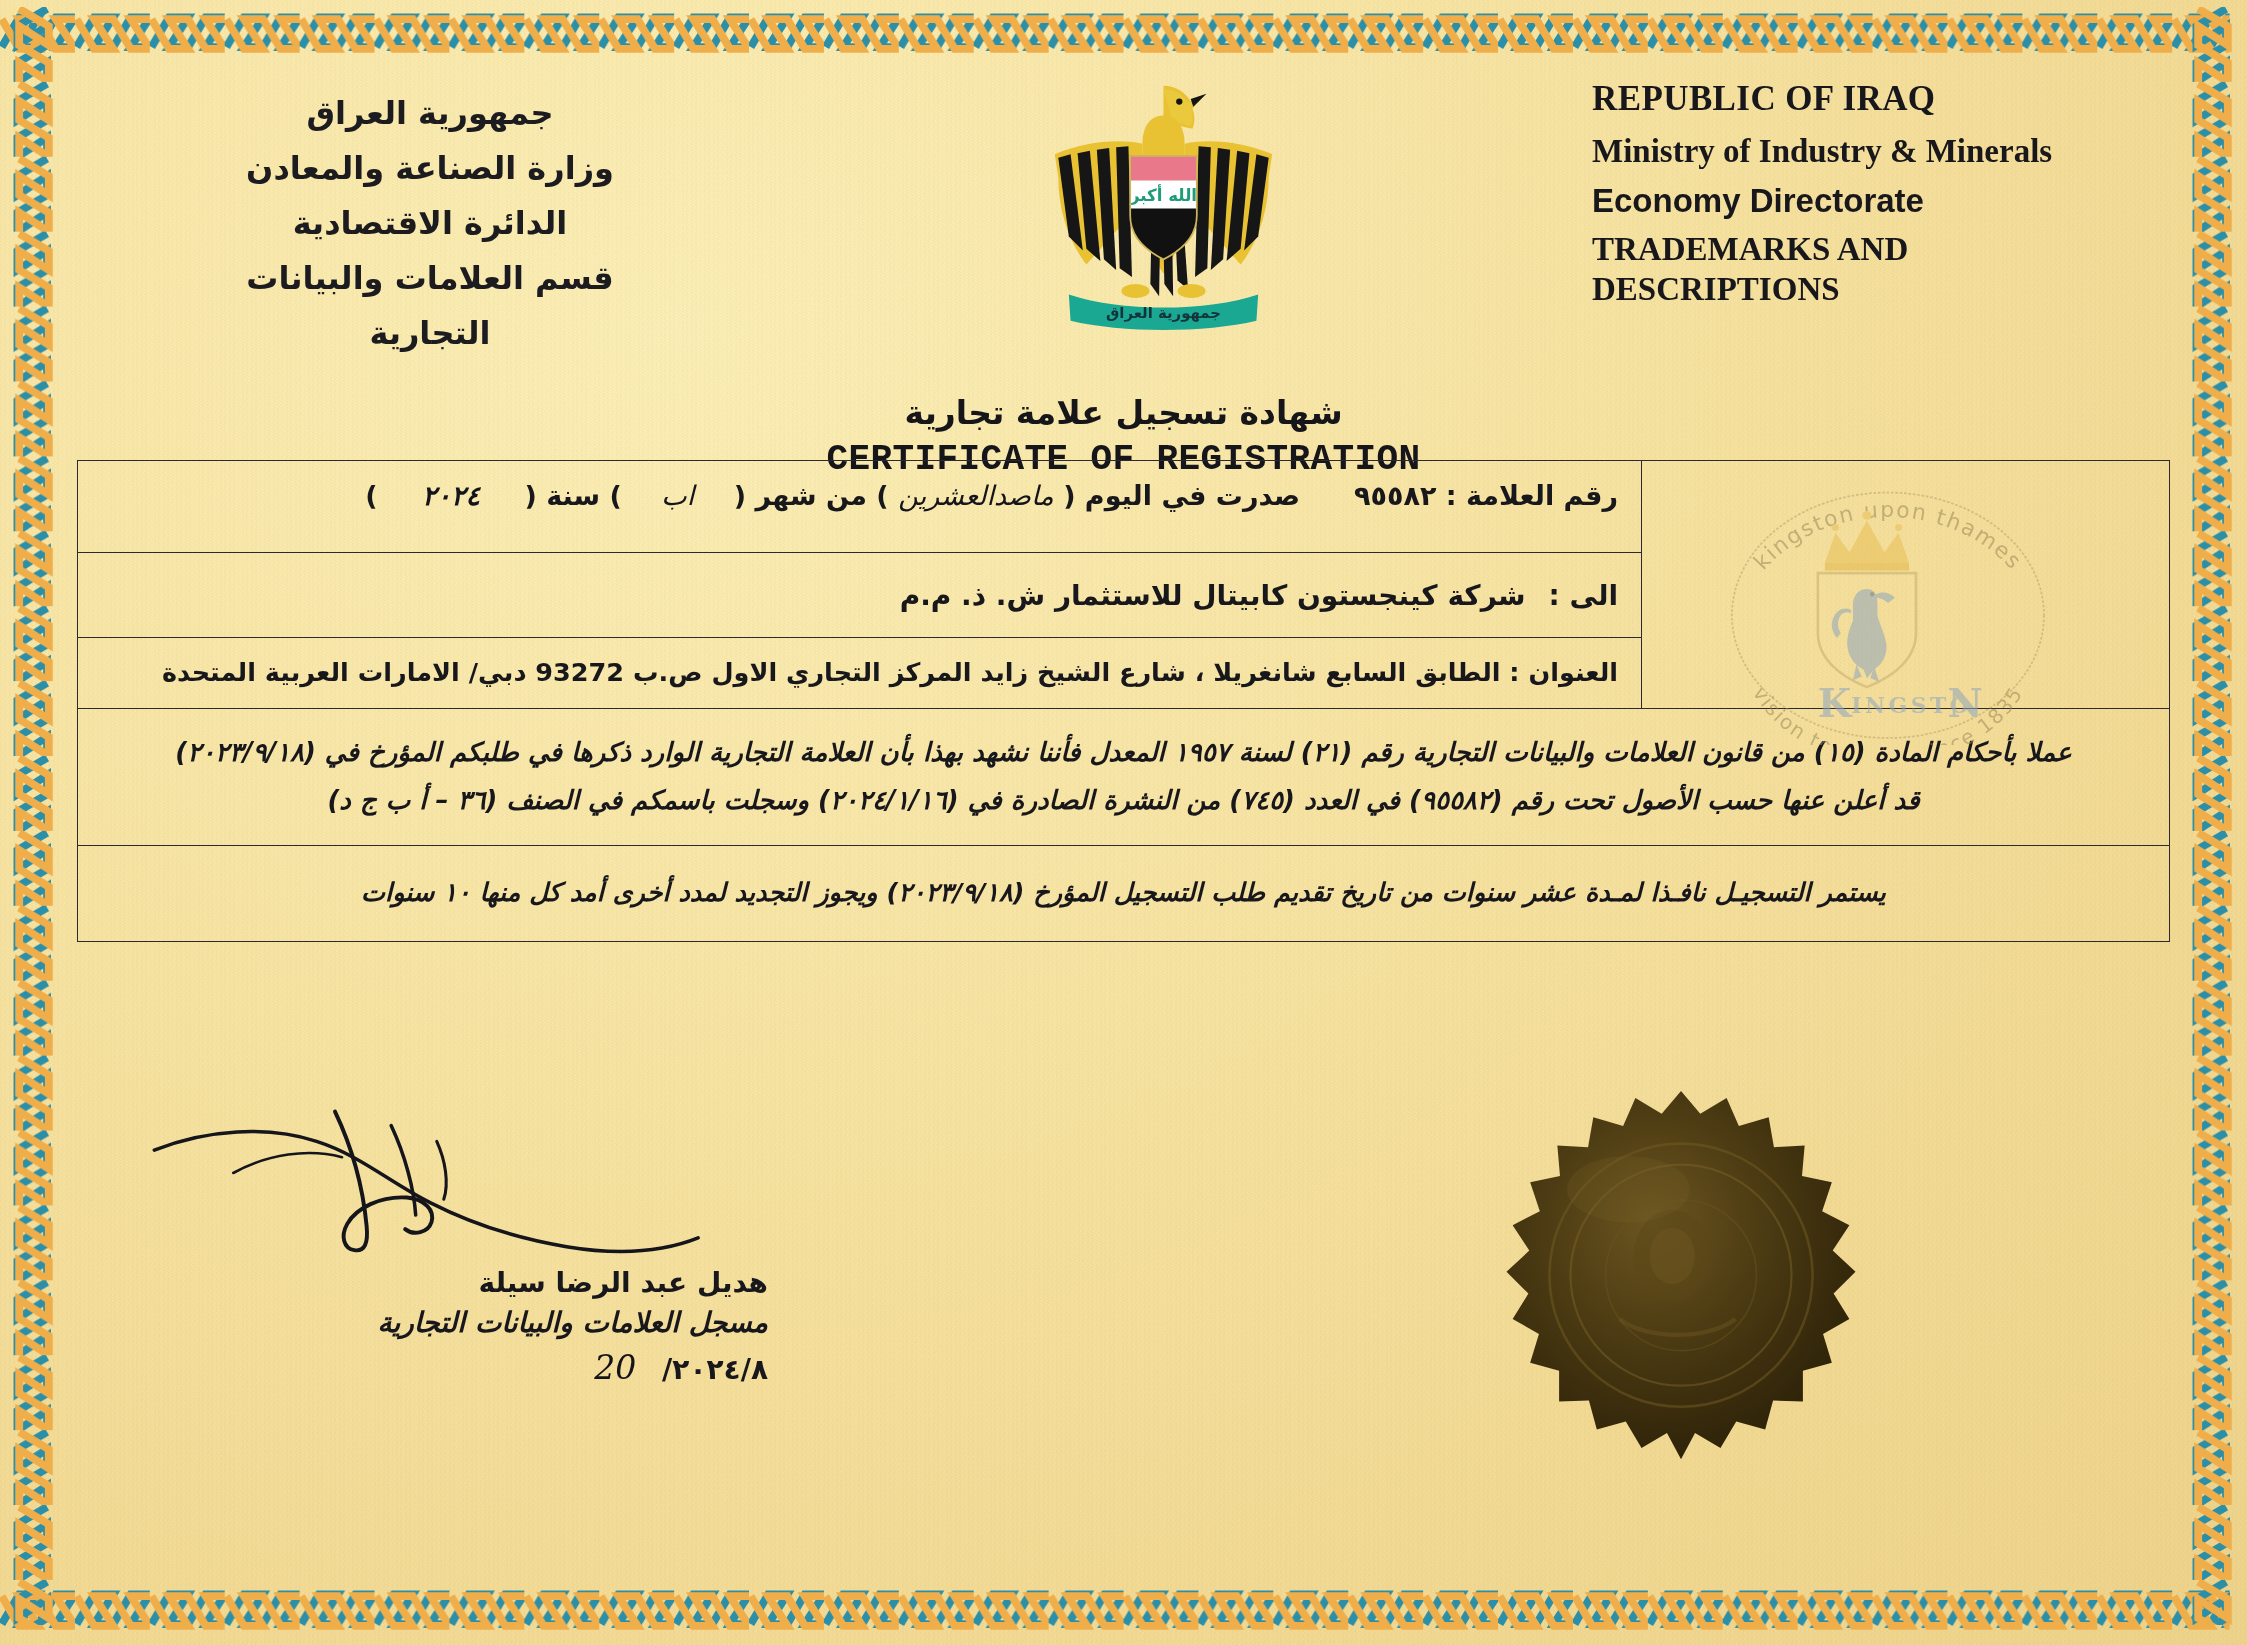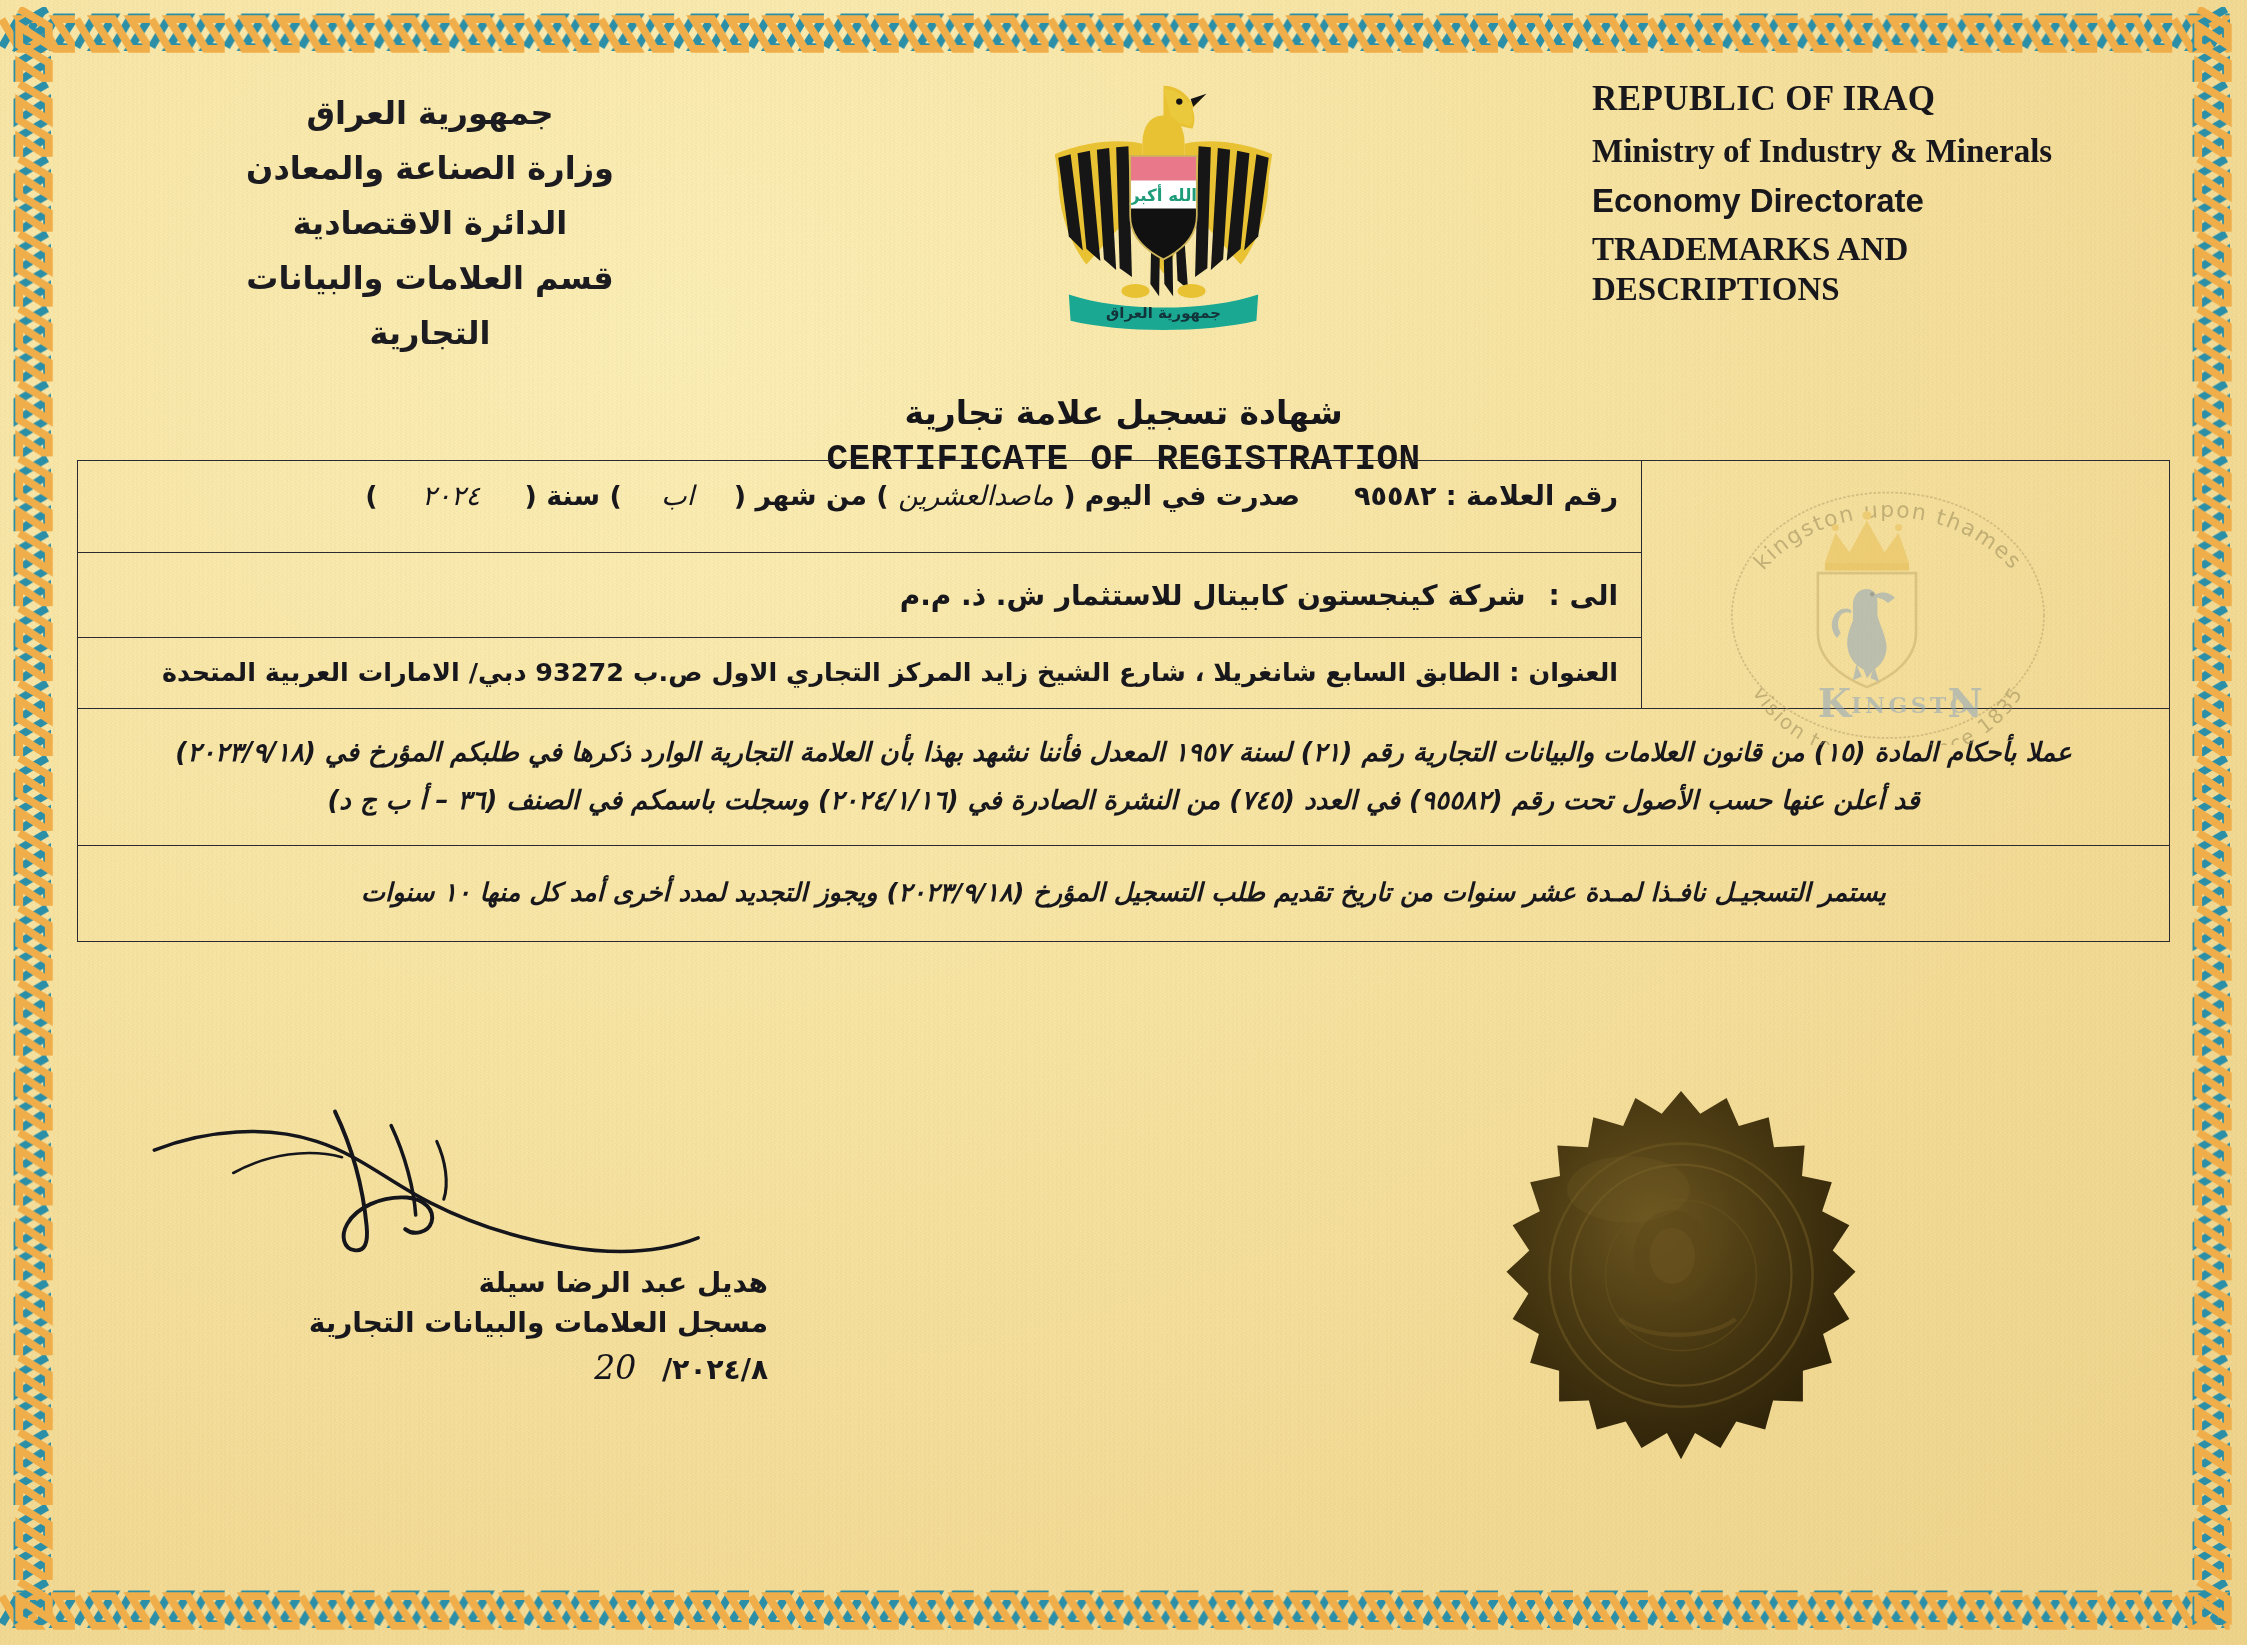--- a/index.html
+++ b/index.html
@@ -166,21 +166,21 @@
   }
   .sig-scribble{width:614px;height:176px;margin-left:-26px;}
   .sig-name{
     direction:rtl;
     font-family:"DejaVu Sans","Liberation Sans",sans-serif;
     font-weight:bold;font-size:28px;color:#17171c;margin-top:-5.3px;
   }
   .sig-role{
     direction:rtl;
     font-family:"DejaVu Sans","Liberation Sans",sans-serif;
-    font-weight:bold;font-size:28px;color:#17171c;margin-top:7px;
+    font-weight:bold;font-size:28px;color:#17171c;margin-top:7px;font-style:italic;
   }
   .sig-date{
     direction:rtl;
     font-family:"DejaVu Sans","Liberation Sans",sans-serif;
     font-weight:bold;font-size:28px;color:#17171c;margin-top:8.8px;
     position:relative;
   }
 
   
   .seal{
@@ -296,21 +296,21 @@
         <div class="sub-row">
           <div class="line-markno">
             <span>رقم العلامة :</span>
             <span>٩٥٥٨٢</span>
             <span style="display:inline-block;width:35px;"></span>
             <span>صدرت في اليوم (</span>
             <span class="hand">ماصدالعشرين</span>
             <span>) من شهر (</span>
             <span class="hand" style="padding:0 30px;">اب</span>
             <span>) سنة (</span>
-            <span class="hand" style="padding:0 35px;">٢٠٢٤</span>
+            <span class="hand" style="padding:0 35px;font-weight:bold;">٢٠٢٤</span>
             <span>)</span>
           </div>
         </div>
 
         <div class="sub-row">
           <div class="line-to">
             <span>الى :</span>
             <span style="display:inline-block;width:23px;"></span>
             <span>شركة كينجستون كابيتال للاستثمار ش. ذ. م.م</span>
           </div>

